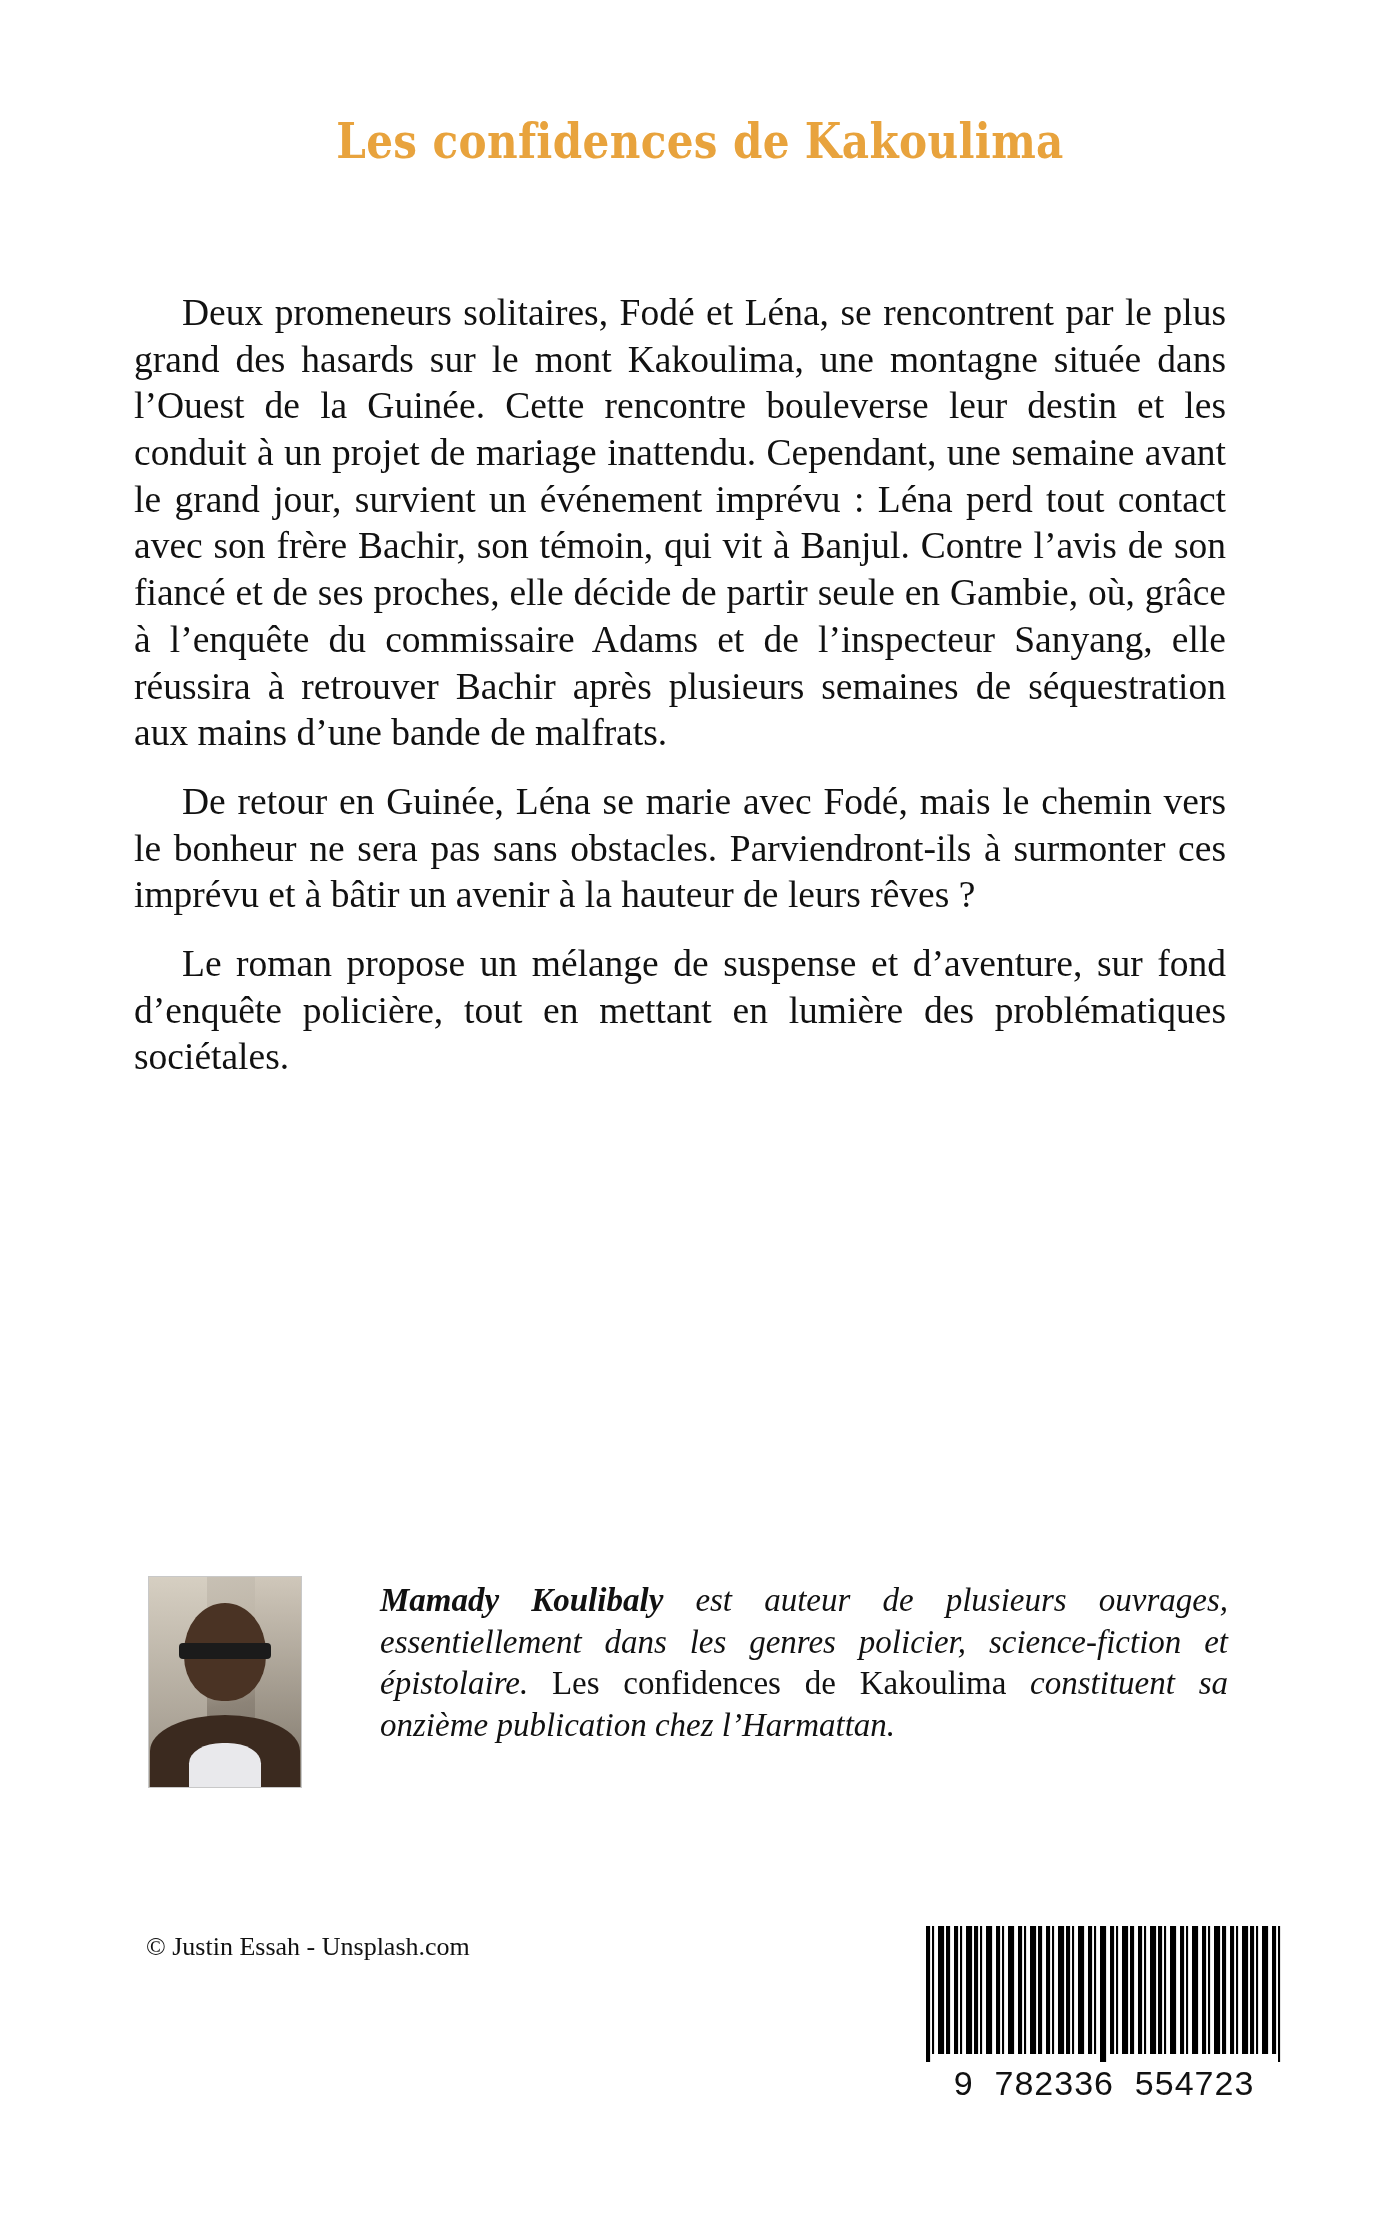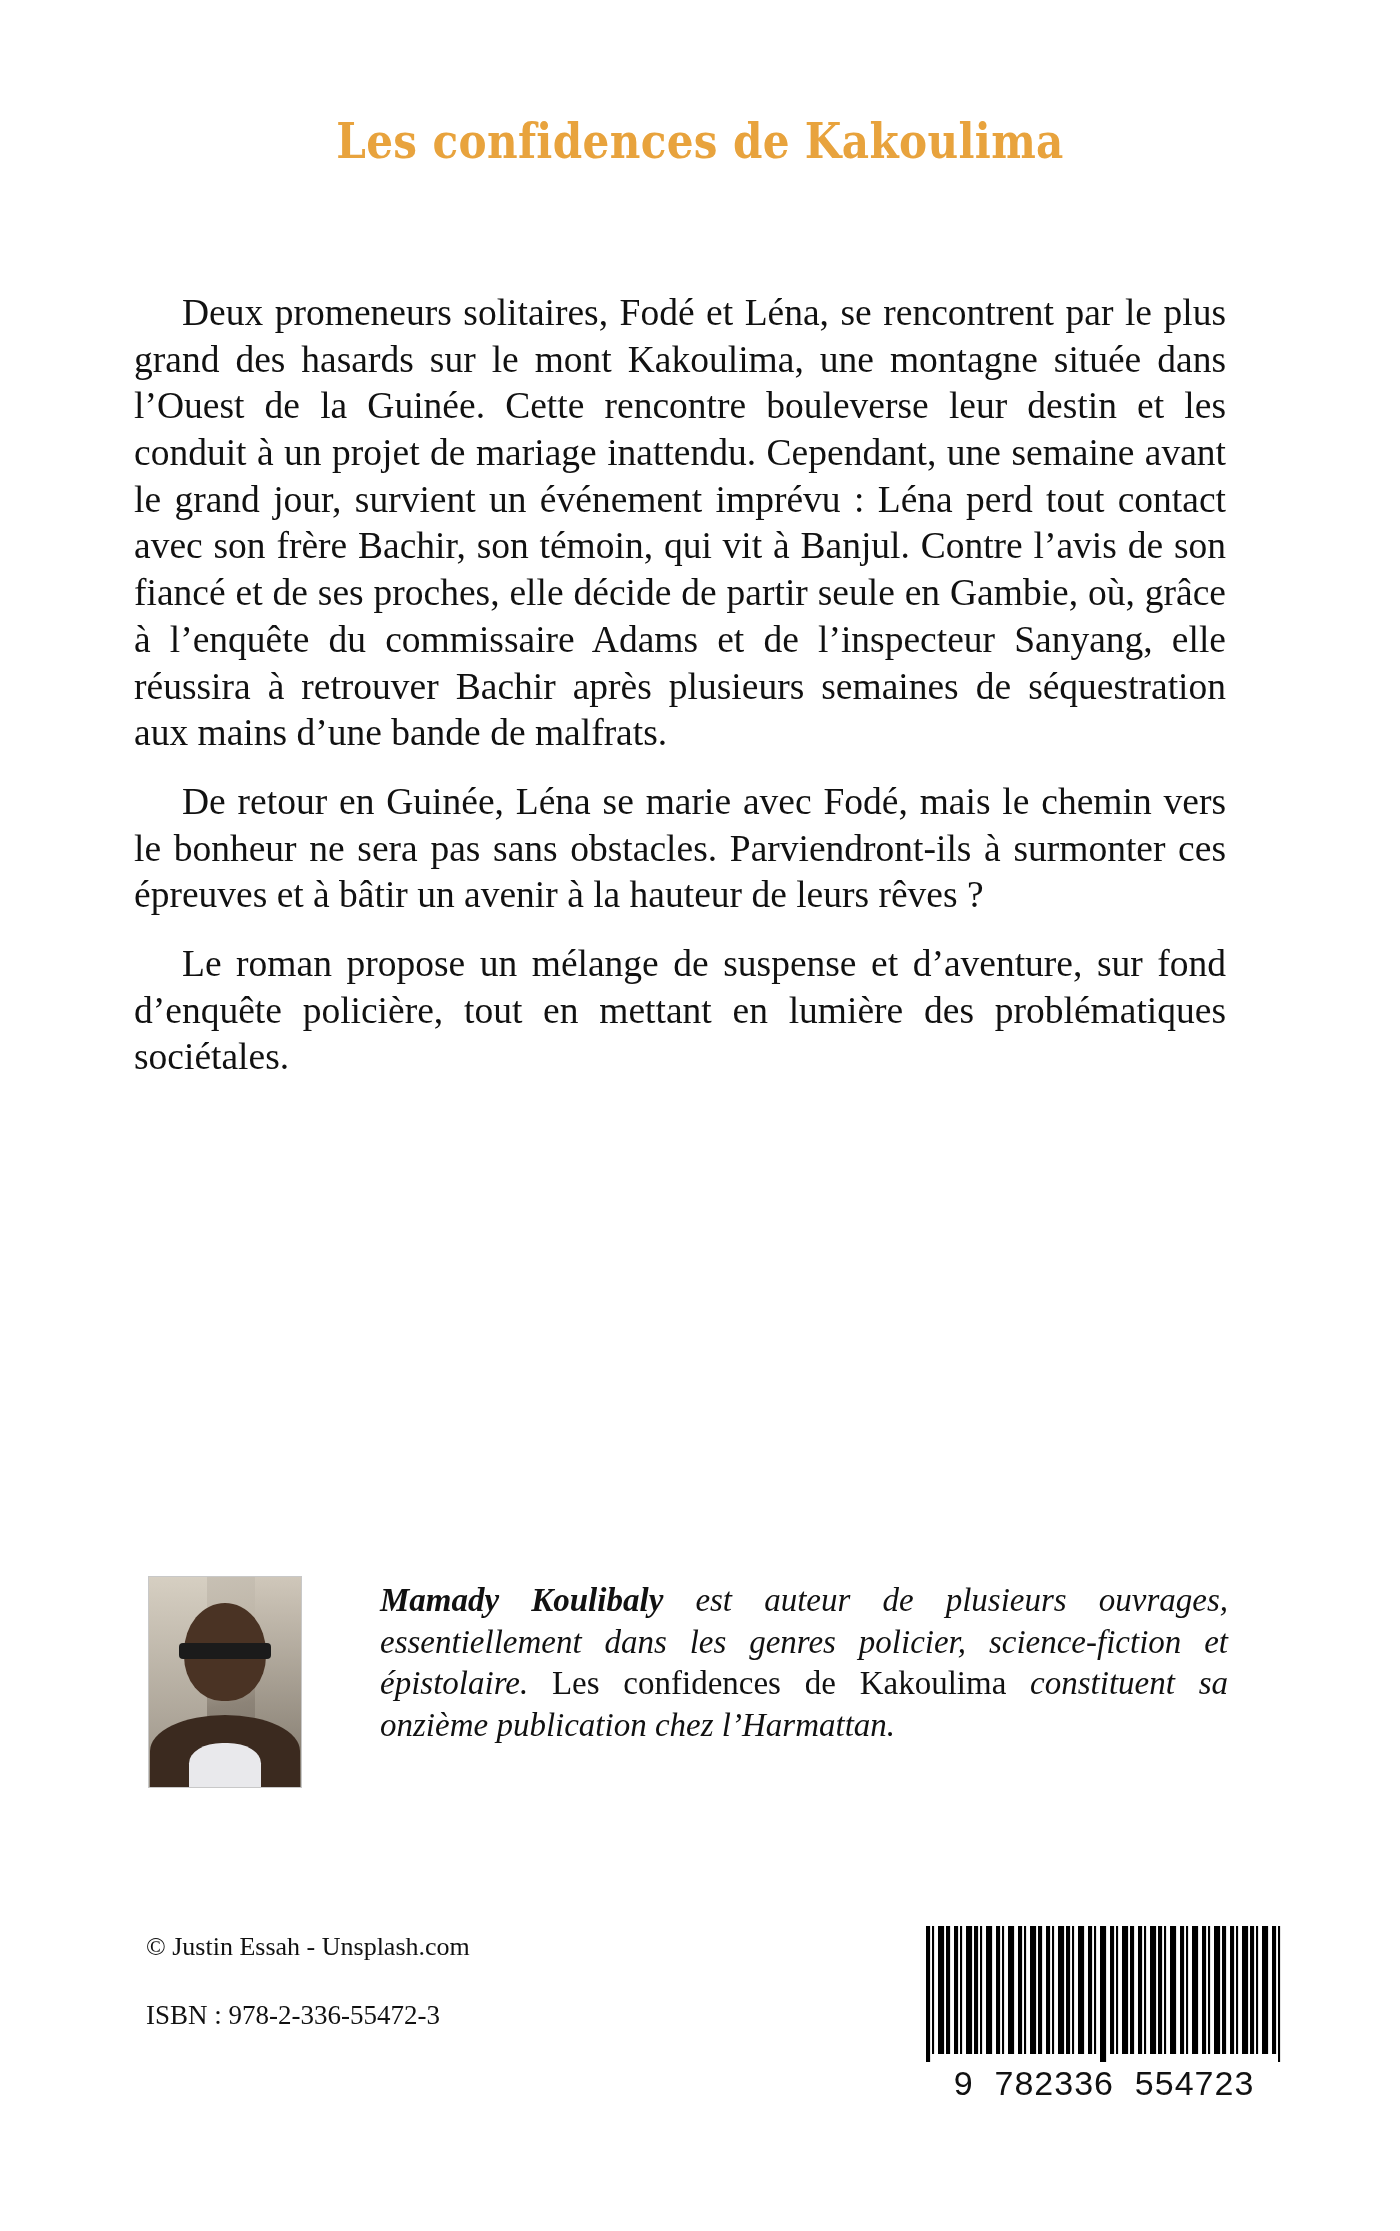--- a/index.html
+++ b/index.html
@@ -177,41 +177,40 @@
 </style>
 </head>
 <body>
 
 <div class="page">
 
   <div class="title">Les confidences de Kakoulima</div>
 
   <div class="body-text">
     <p class="para">Deux promeneurs solitaires, Fodé et Léna, se rencontrent par le plus grand des hasards sur le mont Kakoulima, une montagne située dans l’Ouest de la Guinée. Cette rencontre bouleverse leur destin et les conduit à un projet de mariage inattendu. Cependant, une semaine avant le grand jour, survient un événement imprévu : Léna perd tout contact avec son frère Bachir, son témoin, qui vit à Banjul. Contre l’avis de son fiancé et de ses proches, elle décide de partir seule en Gambie, où, grâce à l’enquête du commissaire Adams et de l’inspecteur Sanyang, elle réussira à retrouver Bachir après plusieurs semaines de séquestration aux mains d’une bande de malfrats.</p>
-    <p class="para">De retour en Guinée, Léna se marie avec Fodé, mais le chemin vers le bonheur ne sera pas sans obstacles. Parviendront-ils à surmonter ces épreuves et à bâtir un avenir à la hauteur de leurs rêves ?</p>
+    <p class="para">De retour en Guinée, Léna se marie avec Fodé, mais le chemin vers le bonheur ne sera pas sans obstacles. Parviendront-ils à surmonter ces imprévu et à bâtir un avenir à la hauteur de leurs rêves ?</p>
     <p class="para">Le roman propose un mélange de suspense et d’aventure, sur fond d’enquête policière, tout en mettant en lumière des problématiques sociétales.</p>
   </div>
 
   <div class="author-block">
     <div class="author-photo">
       <div class="bg-left"></div>
       <div class="bg-right"></div>
       <div class="head"></div>
       <div class="glasses"></div>
       <div class="shoulders"></div>
       <div class="shirt"></div>
     </div>
     <div class="author-text">
       <span class="author-name">Mamady Koulibaly</span><span class="ital"> est auteur de plusieurs ouvrages, essentiellement dans les genres policier, science-fiction et épistolaire. </span><span>Les confidences de Kakoulima</span><span class="ital"> constituent sa onzième publication chez l’Harmattan.</span>
     </div>
   </div>
 
   <div class="footer">
     <div class="credit">© Justin Essah - Unsplash.com</div>
-    <div class="isbn">ISBN : 978-2-336-55472-3</div>
   </div>
 
   <div class="barcode-wrap">
     <svg class="barcode" id="barcode-svg" viewBox="0 0 356 136" preserveAspectRatio="none">
         <rect x="0.000" y="0" width="2.100" height="136" fill="#000"></rect>
         <rect x="2.000" y="0" width="2.100" height="136" fill="#000"></rect>
         <rect x="6.000" y="0" width="2.100" height="128" fill="#000"></rect>
         <rect x="12.000" y="0" width="2.100" height="128" fill="#000"></rect>
         <rect x="14.000" y="0" width="2.100" height="128" fill="#000"></rect>
         <rect x="16.000" y="0" width="2.100" height="128" fill="#000"></rect>

